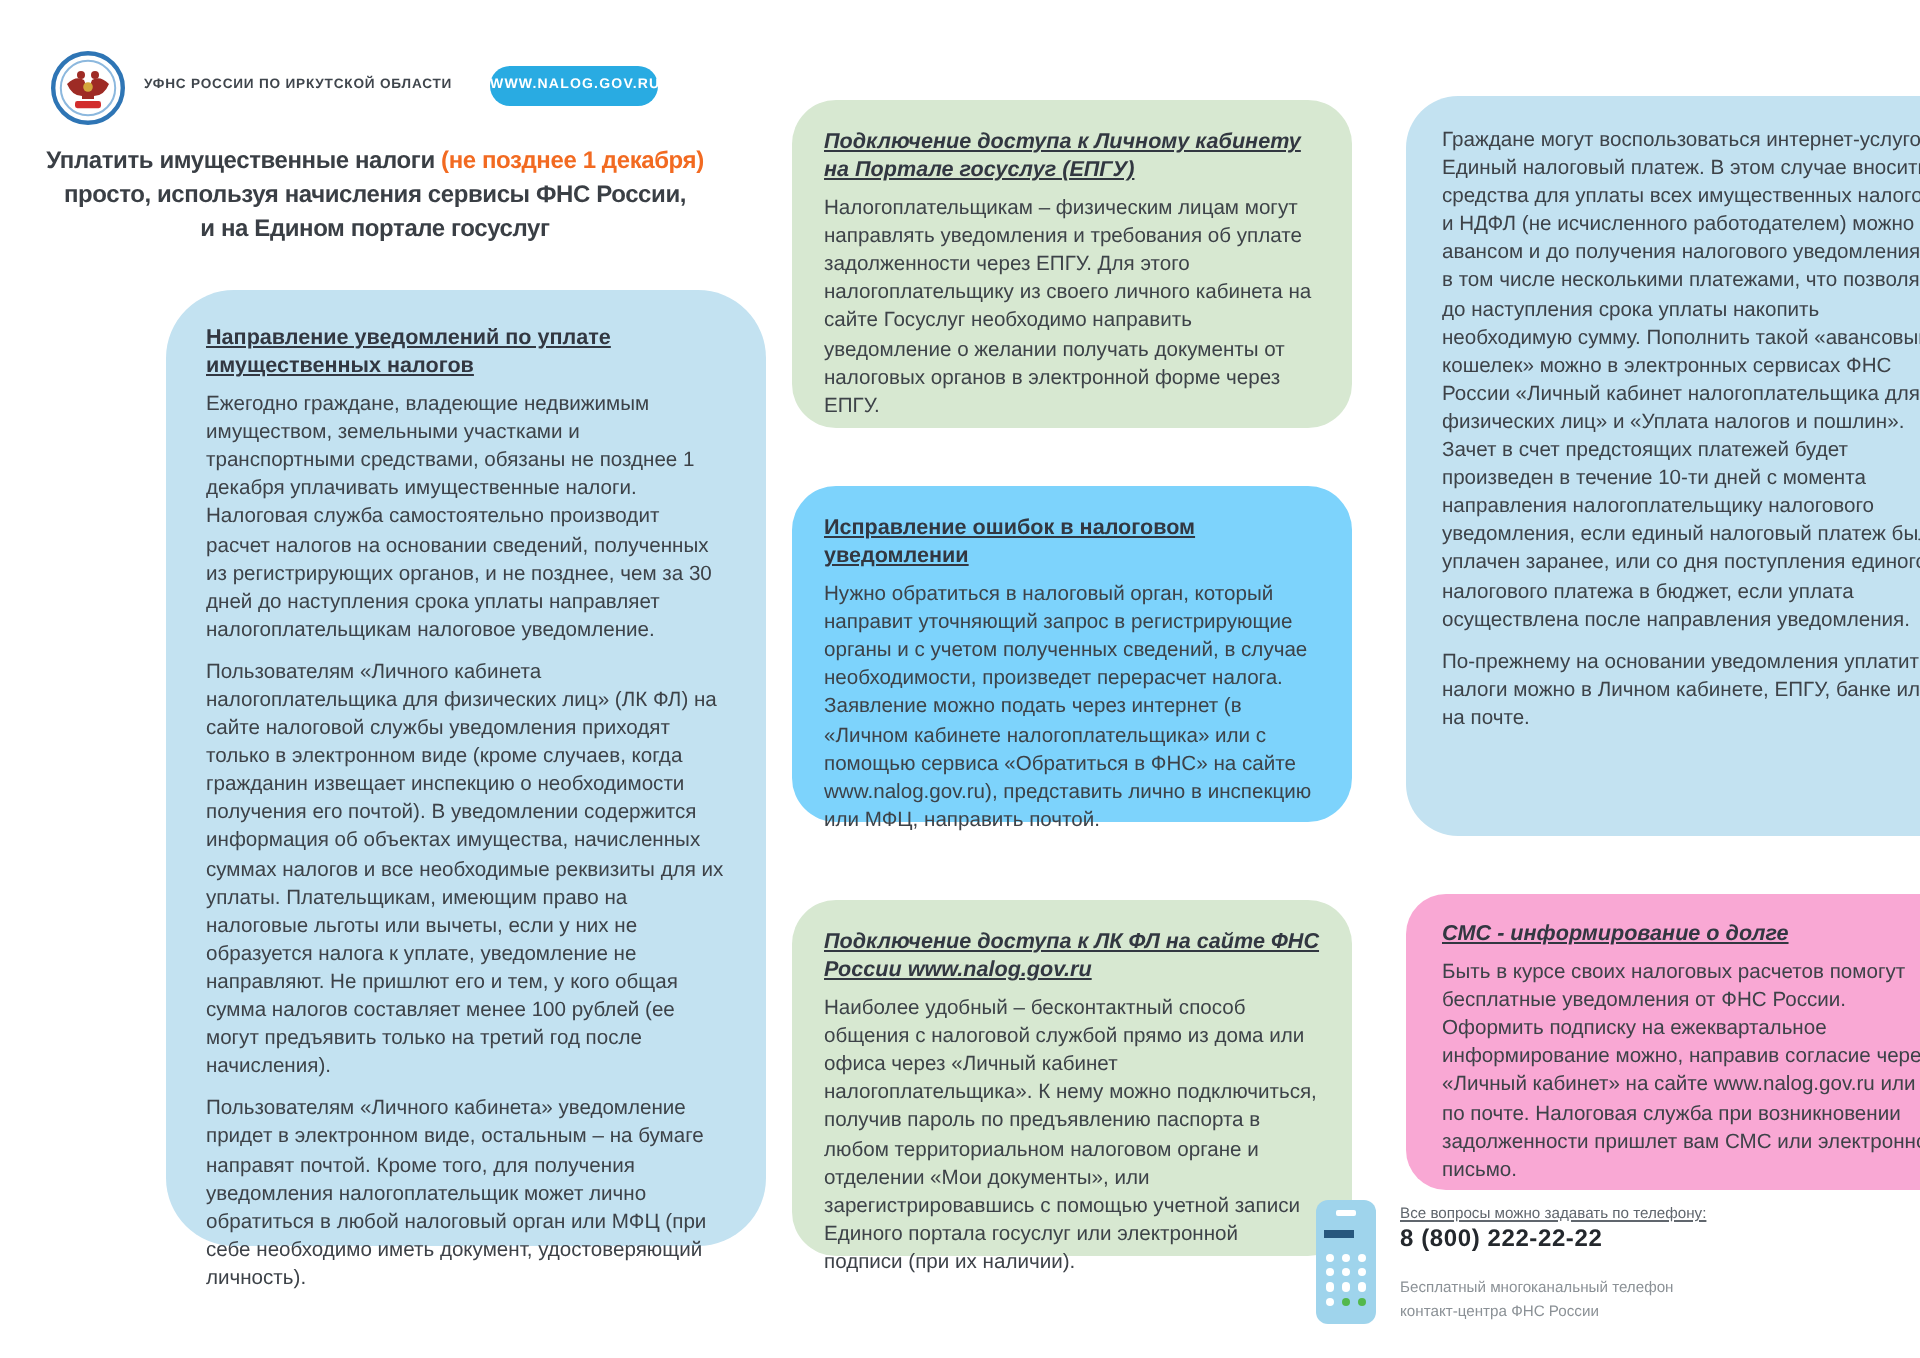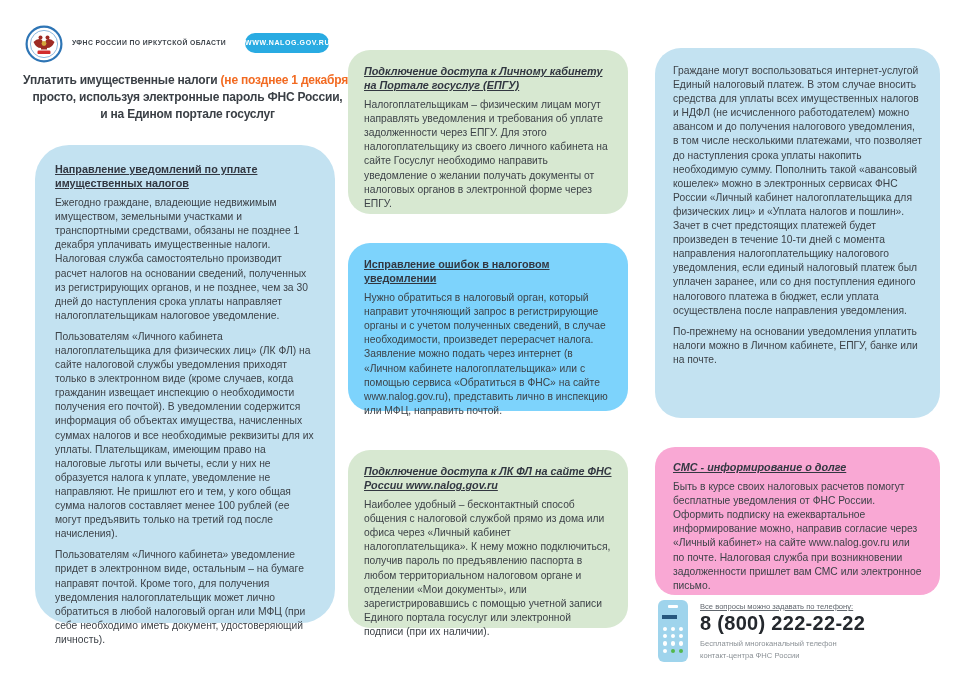--- a/index.html
+++ b/index.html
@@ -18,21 +18,21 @@
     background:#29abe2;color:#ffffff;font-size:7px;font-weight:bold;letter-spacing:.6px;
     text-align:center;line-height:20px;
   }
   .page-title{
     position:absolute;left:15px;top:72px;width:345px;text-align:center;
     font-size:12px;font-weight:bold;line-height:17px;letter-spacing:-0.2px;color:#3a3f45;
   }
   .page-title .line{white-space:nowrap;}
   .page-title .hl{color:#f26a21;}
   
-  .panel{position:absolute;box-sizing:border-box;}
+  .panel{position:absolute;box-sizing:border-box;margin-left:48px;}
   .panel h3{
     margin:0 0 6px 0;font-size:10.8px;line-height:1.3;color:#323741;
     text-decoration:underline;font-weight:bold;
   }
   .panel h3.it{font-style:italic;}
   .panel p{margin:0 0 7px 0;font-size:10.3px;line-height:1.37;}
   .panel p:last-child{margin-bottom:0;}
   .blue{background:#c3e2f1;}
   .green{background:#d7e8d1;}
   .orange{background:#7dd3fc;}
@@ -49,21 +49,21 @@
   .phone-icon{
     position:absolute;left:658px;top:600px;width:30px;height:62px;border-radius:6px;
     background:#9fd4ec;
   }
   .phone-icon .speaker{position:absolute;left:10px;top:5px;width:10px;height:2.5px;border-radius:1px;background:#ffffff;}
   .phone-icon .bar{position:absolute;left:4px;top:15px;width:15px;height:3.5px;background:#27577d;}
   .phone-icon .dots{position:absolute;left:5px;top:27px;width:21px;display:grid;grid-template-columns:repeat(3,1fr);grid-gap:3px;}
   .phone-icon .dot{width:4.2px;height:4.2px;border-radius:50%;background:#ffffff;}
   .phone-icon .dot.g{background:#53b84c;}
   .phone-prompt{position:absolute;left:700px;top:602px;font-size:7.6px;color:#60666d;text-decoration:underline;}
-  .phone-number{position:absolute;left:700px;top:612px;font-size:20px;font-weight:bold;color:#24282d;letter-spacing:.3px;}
+  .phone-number{position:absolute;left:700px;top:612px;font-size:12px;font-weight:bold;color:#24282d;letter-spacing:.3px;}
   .phone-note{position:absolute;left:700px;top:638px;font-size:7.6px;line-height:1.55;color:#8b9196;}
 </style>
 </head>
 <body>
 
 <div class="emblem">
   <svg width="38" height="38" viewBox="0 0 38 38">
     <circle cx="19" cy="19" r="17.4" fill="#ffffff" stroke="#2e75b5" stroke-width="2.2"></circle>
     <circle cx="19" cy="19" r="13.6" fill="#ffffff" stroke="#8cb8de" stroke-width="1"></circle>
     <path d="M8.5 17 Q13 12.5 17 15 L19 20 L21 15 Q25 12.5 29.5 17 Q27 23 22 23 L22 24.5 L16 24.5 L16 23 Q11 23 8.5 17 Z" fill="#9e2b25"></path>
@@ -71,21 +71,21 @@
     <circle cx="22.5" cy="12.5" r="2" fill="#9e2b25"></circle>
     <circle cx="19" cy="18.5" r="2.4" fill="#d4a73c"></circle>
     <rect x="12.5" y="25.5" width="13" height="3.6" rx="1.2" fill="#d22d2d"></rect>
   </svg>
 </div>
 <div class="org-name">УФНС РОССИИ ПО ИРКУТСКОЙ ОБЛАСТИ</div>
 <div class="site-badge">WWW.NALOG.GOV.RU</div>
 
 <div class="page-title">
   <div class="line"><span>Уплатить имущественные налоги</span> <span class="hl">(не позднее 1 декабря)</span></div>
-  <div class="line">просто, используя электронные пароль ФНС России,</div>
+  <div class="line">просто, используя начисления сервисы ФНС России,</div>
   <div class="line">и на Едином портале госуслуг</div>
 </div>
 
 <div class="panel blue panel-left">
   <h3>Направление уведомлений по уплате имущественных налогов</h3>
   <p>Ежегодно граждане, владеющие недвижимым имуществом, земельными участками и транспортными средствами, обязаны не позднее 1 декабря уплачивать имущественные налоги. Налоговая служба самостоятельно производит расчет налогов на основании сведений, полученных из регистрирующих органов, и не позднее, чем за 30 дней до наступления срока уплаты направляет налогоплательщикам налоговое уведомление.</p>
   <p>Пользователям «Личного кабинета налогоплательщика для физических лиц» (ЛК ФЛ) на сайте налоговой службы уведомления приходят только в электронном виде (кроме случаев, когда гражданин извещает инспекцию о необходимости получения его почтой). В уведомлении содержится информация об объектах имущества, начисленных суммах налогов и все необходимые реквизиты для их уплаты. Плательщикам, имеющим право на налоговые льготы или вычеты, если у них не образуется налога к уплате, уведомление не направляют. Не пришлют его и тем, у кого общая сумма налогов составляет менее 100 рублей (ее могут предъявить только на третий год после начисления).</p>
   <p>Пользователям «Личного кабинета» уведомление придет в электронном виде, остальным – на бумаге направят почтой. Кроме того, для получения уведомления налогоплательщик может лично обратиться в любой налоговый орган или МФЦ (при себе необходимо иметь документ, удостоверяющий личность).</p>
 </div>
 

